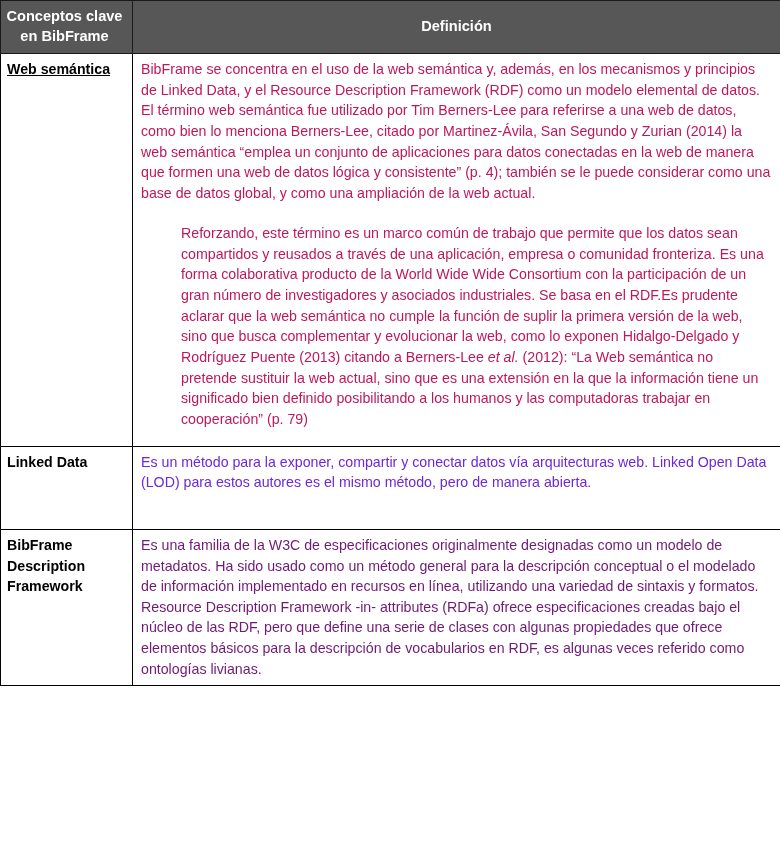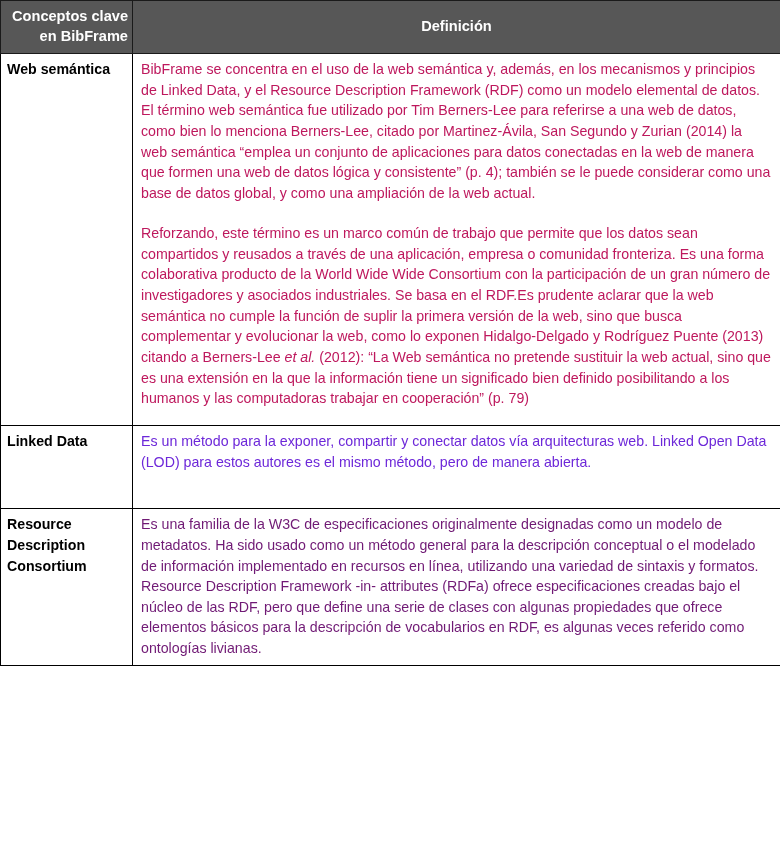--- a/index.html
+++ b/index.html
@@ -37,21 +37,21 @@
     background: #575757;
     color: #ffffff;
     font-weight: bold;
     font-size: 14.6px;
     border: 1px solid #1a1a1a;
     padding: 6px 6px 7px 6px;
     vertical-align: middle;
     line-height: 1.34;
   }
   th.head-concept {
-    text-align: right;
+    text-align: center;
     padding-left: 0;
     padding-right: 4px;
   }
   th.head-definition {
     text-align: center;
   }
 
   
   tbody td {
     border: 1px solid #000000;
@@ -69,20 +69,21 @@
     text-align: left;
     padding-left: 8px;
     padding-right: 9px;
   }
 
   .para {
     margin: 0;
   }
   .para + .para {
     margin-top: 1.36em;
+    margin-left: 40px;
   }
 
   .ital {
     font-style: italic;
   }
 
   
   tr.row-linked td { padding-bottom: 36px; }
   tr.row-rdf td { padding-bottom: 6px; }
   tr.row-web td { padding-bottom: 16px; }
@@ -97,33 +98,33 @@
       <col class="col-definition">
     </colgroup>
     <thead>
       <tr>
         <th class="head-concept" style="background: rgb(87, 87, 87); color: rgb(255, 255, 255);">Conceptos clave en BibFrame</th>
         <th class="head-definition" style="background: rgb(87, 87, 87); color: rgb(255, 255, 255);">Definición</th>
       </tr>
     </thead>
     <tbody>
       <tr class="row-web">
-        <td class="concept-cell" style="border-color: rgb(0, 0, 0); color: rgb(0, 0, 0);">Web semántica</td>
+        <td class="concept-cell" style="border-color: rgb(0, 0, 0); color: rgb(0, 0, 0); text-decoration: underline;">Web semántica</td>
         <td class="definition-cell" style="border-color: rgb(0, 0, 0); color: #be185d;">
             <p class="para"><span>BibFrame se concentra en el uso de la web semántica y, además, en los mecanismos y principios de Linked Data, y el Resource Description Framework (RDF) como un modelo elemental de datos. El término web semántica fue utilizado por Tim Berners-Lee para referirse a una web de datos, como bien lo menciona Berners-Lee, citado por Martinez-Ávila, San Segundo y Zurian (2014) la web semántica “emplea un conjunto de aplicaciones para datos conectadas en la web de manera que formen una web de datos lógica y consistente” (p. 4); también se le puede considerar como una base de datos global, y como una ampliación de la web actual.</span></p>
             <p class="para"><span>Reforzando, este término es un marco común de trabajo que permite que los datos sean compartidos y reusados a través de una aplicación, empresa o comunidad fronteriza. Es una forma colaborativa producto de la World Wide Wide Consortium con la participación de un gran número de investigadores y asociados industriales. Se basa en el RDF.Es prudente aclarar que la web semántica no cumple la función de suplir la primera versión de la web, sino que busca complementar y evolucionar la web, como lo exponen Hidalgo-Delgado y Rodríguez Puente (2013) citando a Berners-Lee </span><span class="ital">et al.</span><span> (2012): “La Web semántica no pretende sustituir la web actual, sino que es una extensión en la que la información tiene un significado bien definido posibilitando a los humanos y las computadoras trabajar en cooperación” (p. 79)</span></p>
           </td>
       </tr>
       <tr class="row-linked">
         <td class="concept-cell" style="border-color: rgb(0, 0, 0); color: rgb(0, 0, 0);">Linked Data</td>
         <td class="definition-cell" style="border-color: rgb(0, 0, 0); color: #6d28d9;">
             <p class="para"><span>Es un método para la exponer, compartir y conectar datos vía arquitecturas web. Linked Open Data (LOD) para estos autores es el mismo método, pero de manera abierta.</span></p>
           </td>
       </tr>
       <tr class="row-rdf">
-        <td class="concept-cell" style="border-color: rgb(0, 0, 0); color: rgb(0, 0, 0);">Resource Description Consortium</td>
+        <td class="concept-cell" style="border-color: rgb(0, 0, 0); color: rgb(0, 0, 0);">BibFrame Description Framework</td>
         <td class="definition-cell" style="border-color: rgb(0, 0, 0); color: #701a75;">
             <p class="para"><span>Es una familia de la W3C de especificaciones originalmente designadas como un modelo de metadatos. Ha sido usado como un método general para la descripción conceptual o el modelado de información implementado en recursos en línea, utilizando una variedad de sintaxis y formatos. Resource Description Framework -in- attributes (RDFa) ofrece especificaciones creadas bajo el núcleo de las RDF, pero que define una serie de clases con algunas propiedades que ofrece elementos básicos para la descripción de vocabularios en RDF, es algunas veces referido como ontologías livianas.</span></p>
           </td>
       </tr>
     </tbody>
   </table>
 </div>
 
 </body></html>

